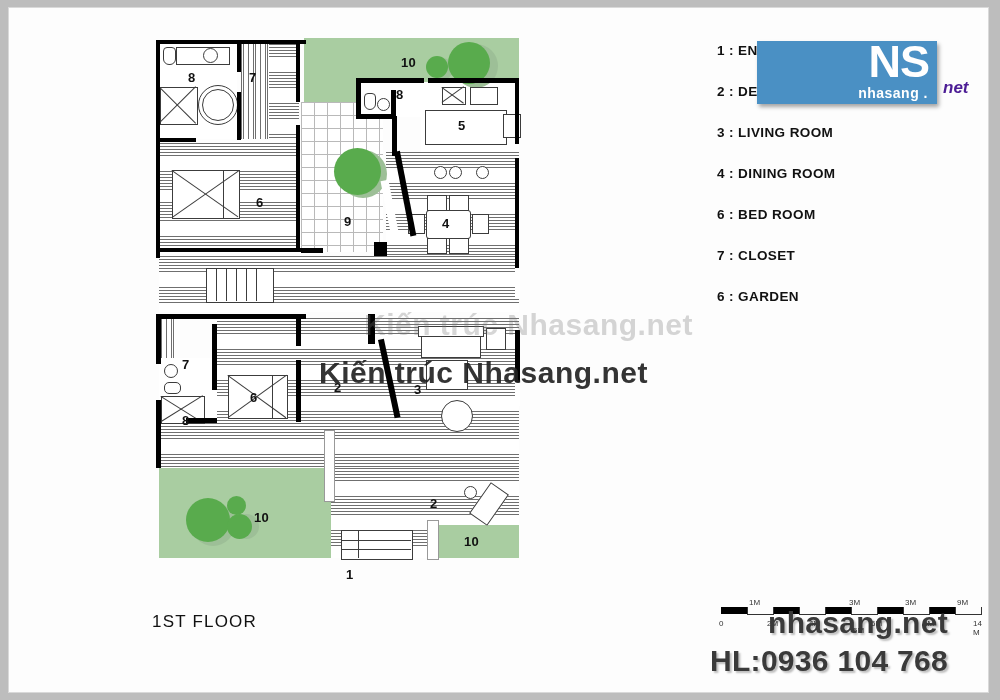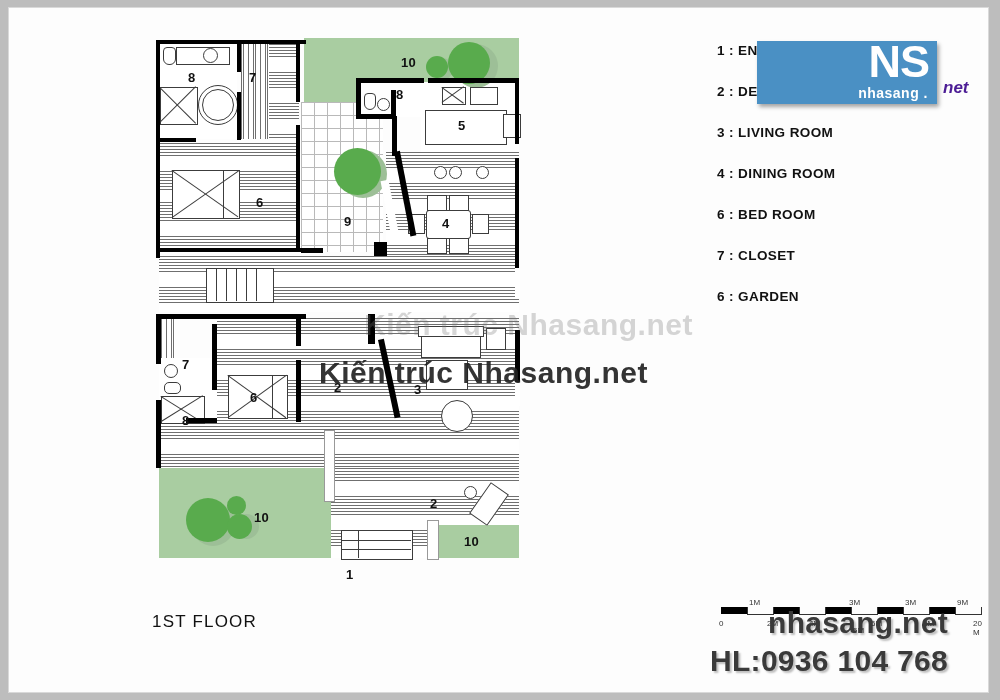--- a/index.html
+++ b/index.html
@@ -337,20 +337,20 @@
       <div class="tlab" style="left:92px;padding-left:36px;">3M</div>
       <div class="tlab" style="left:132px;margin-top:28px;">5M</div>
       <div class="tlab" style="left:184px;">3M</div>
       <div class="tlab" style="left:236px;">9M</div>
 
       <div class="blab" style="left:-2px;">0</div>
       <div class="blab" style="left:46px;">2M</div>
       <div class="blab" style="left:88px;">4M</div>
       <div class="blab" style="left:150px;">6M</div>
       <div class="blab" style="left:202px;">8M</div>
-      <div class="blab" style="left:252px;">20 M</div>
+      <div class="blab" style="left:252px;">14 M</div>
     </div>
 
     <div class="brand">nhasang.net</div>
     <div class="phone">HL:0936 104 768</div>
 
   </div>
 </div>
 
 </body></html>

